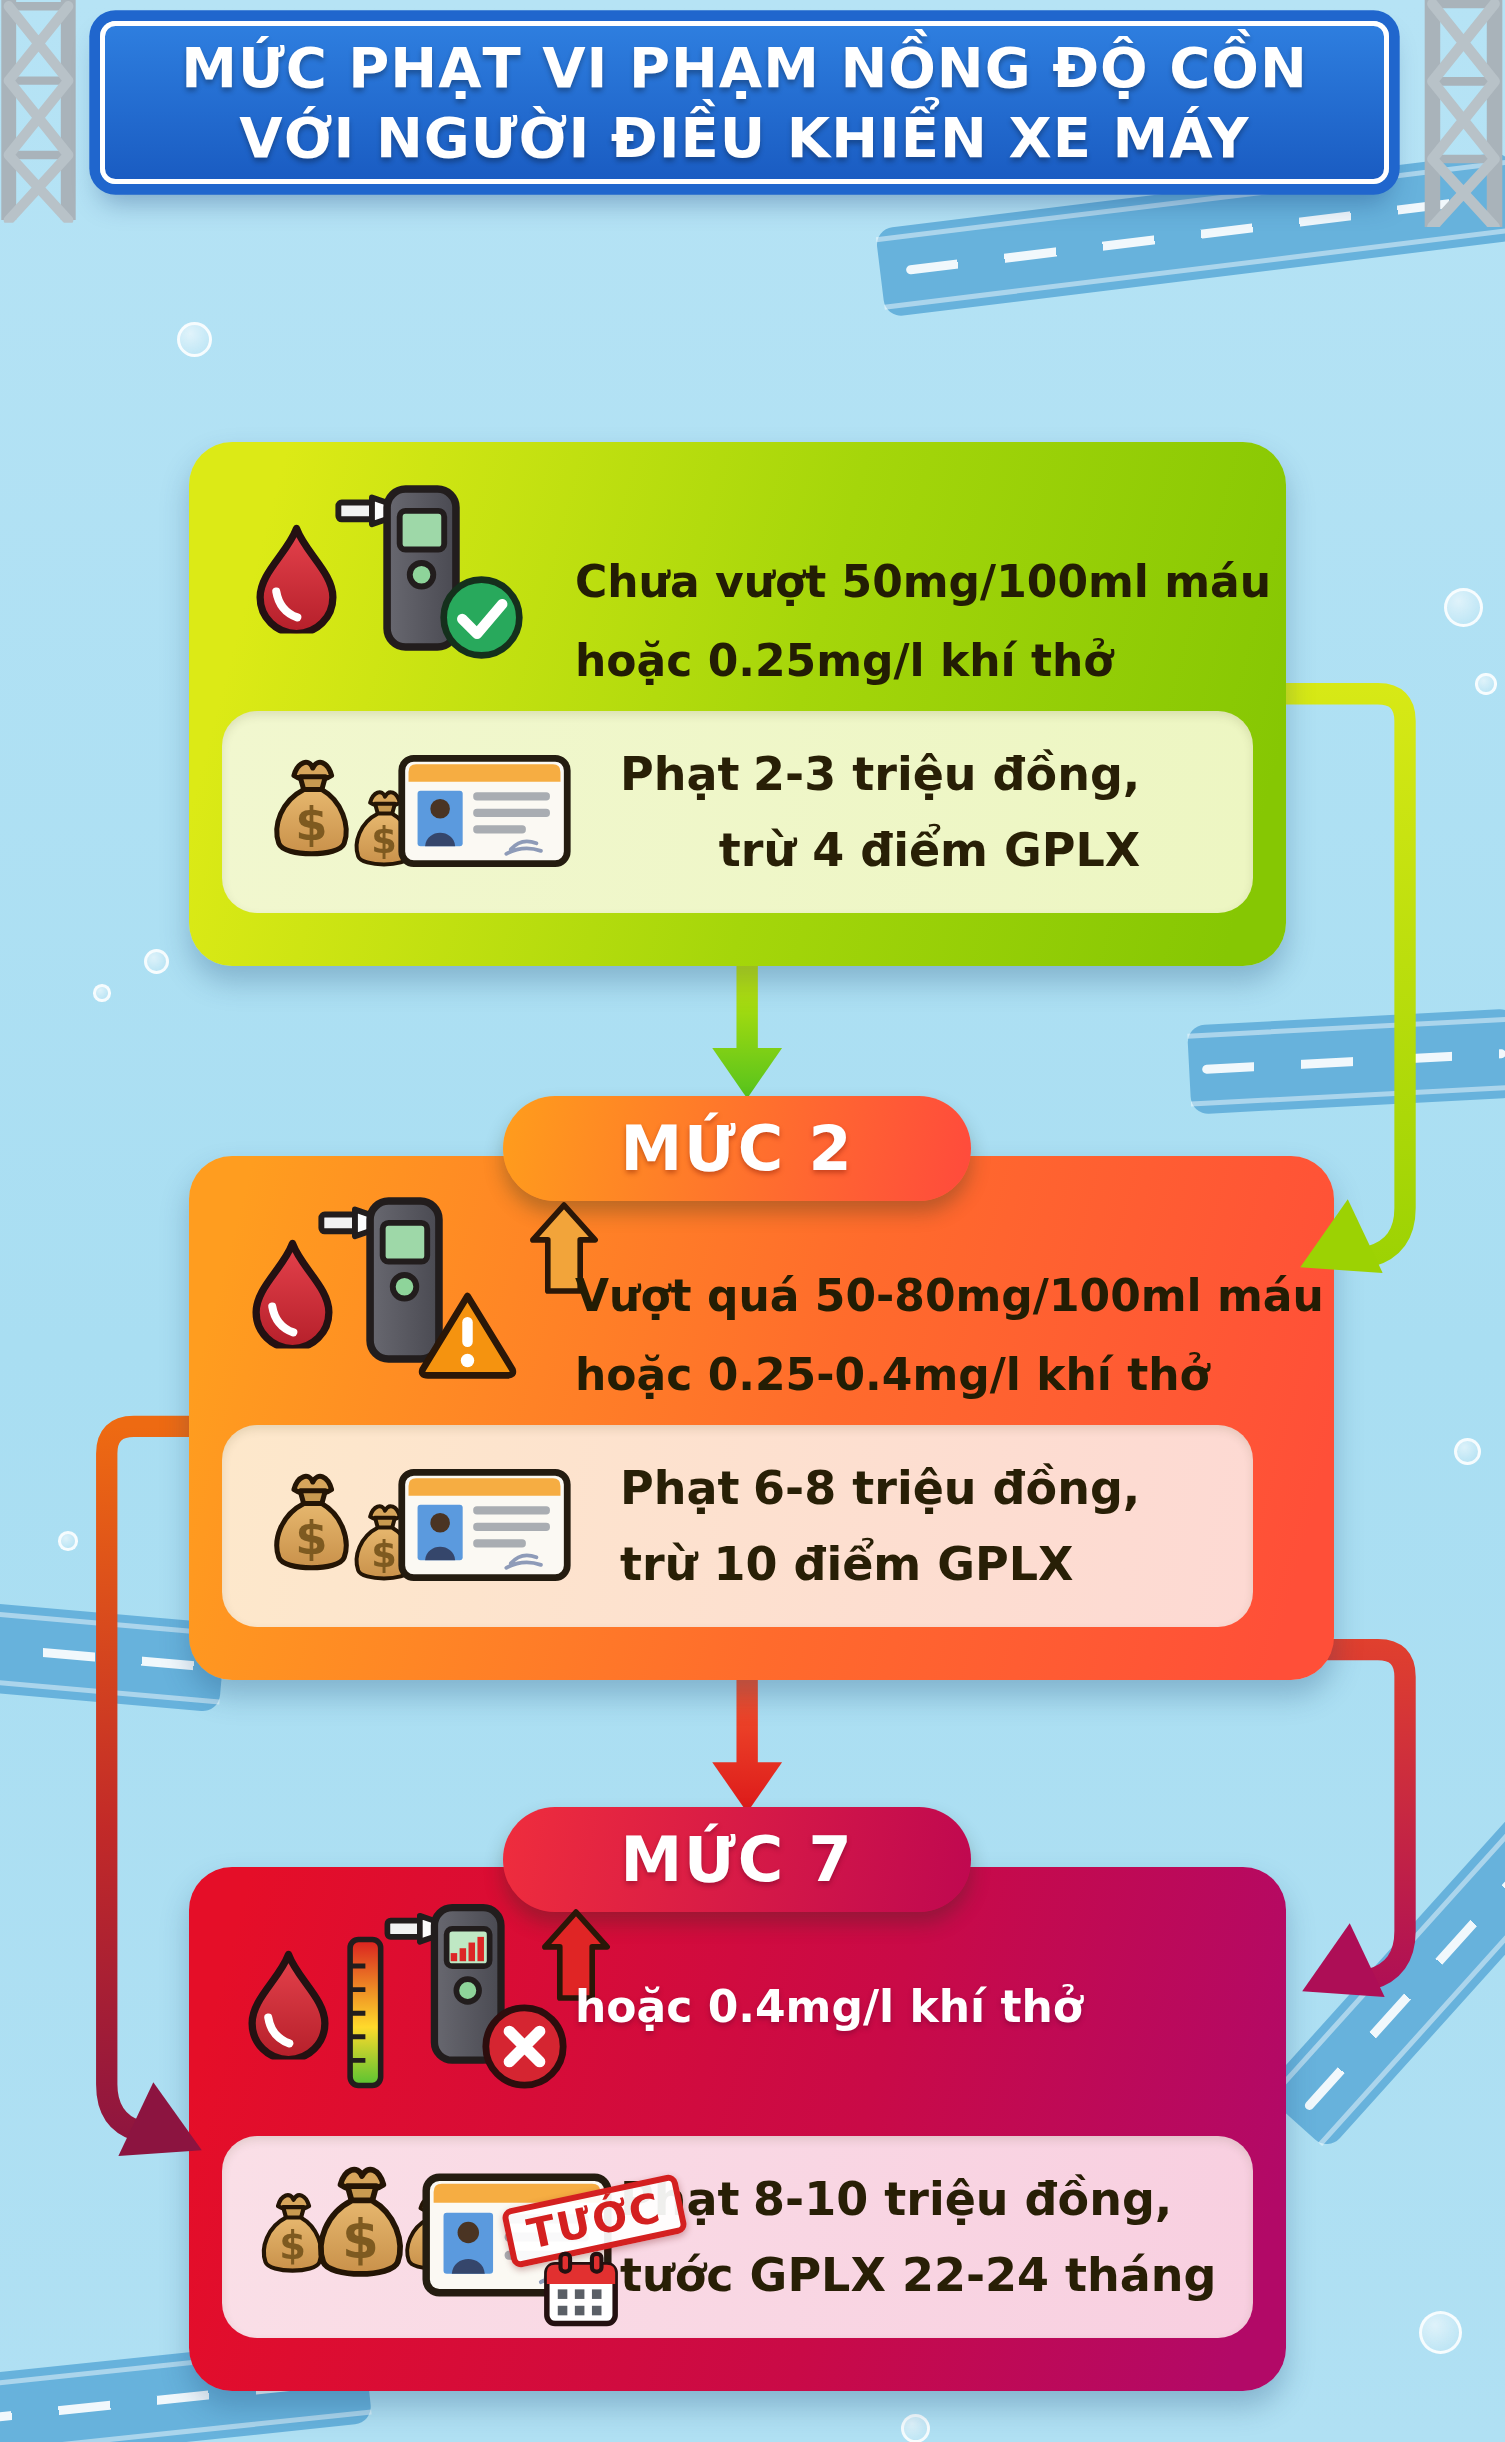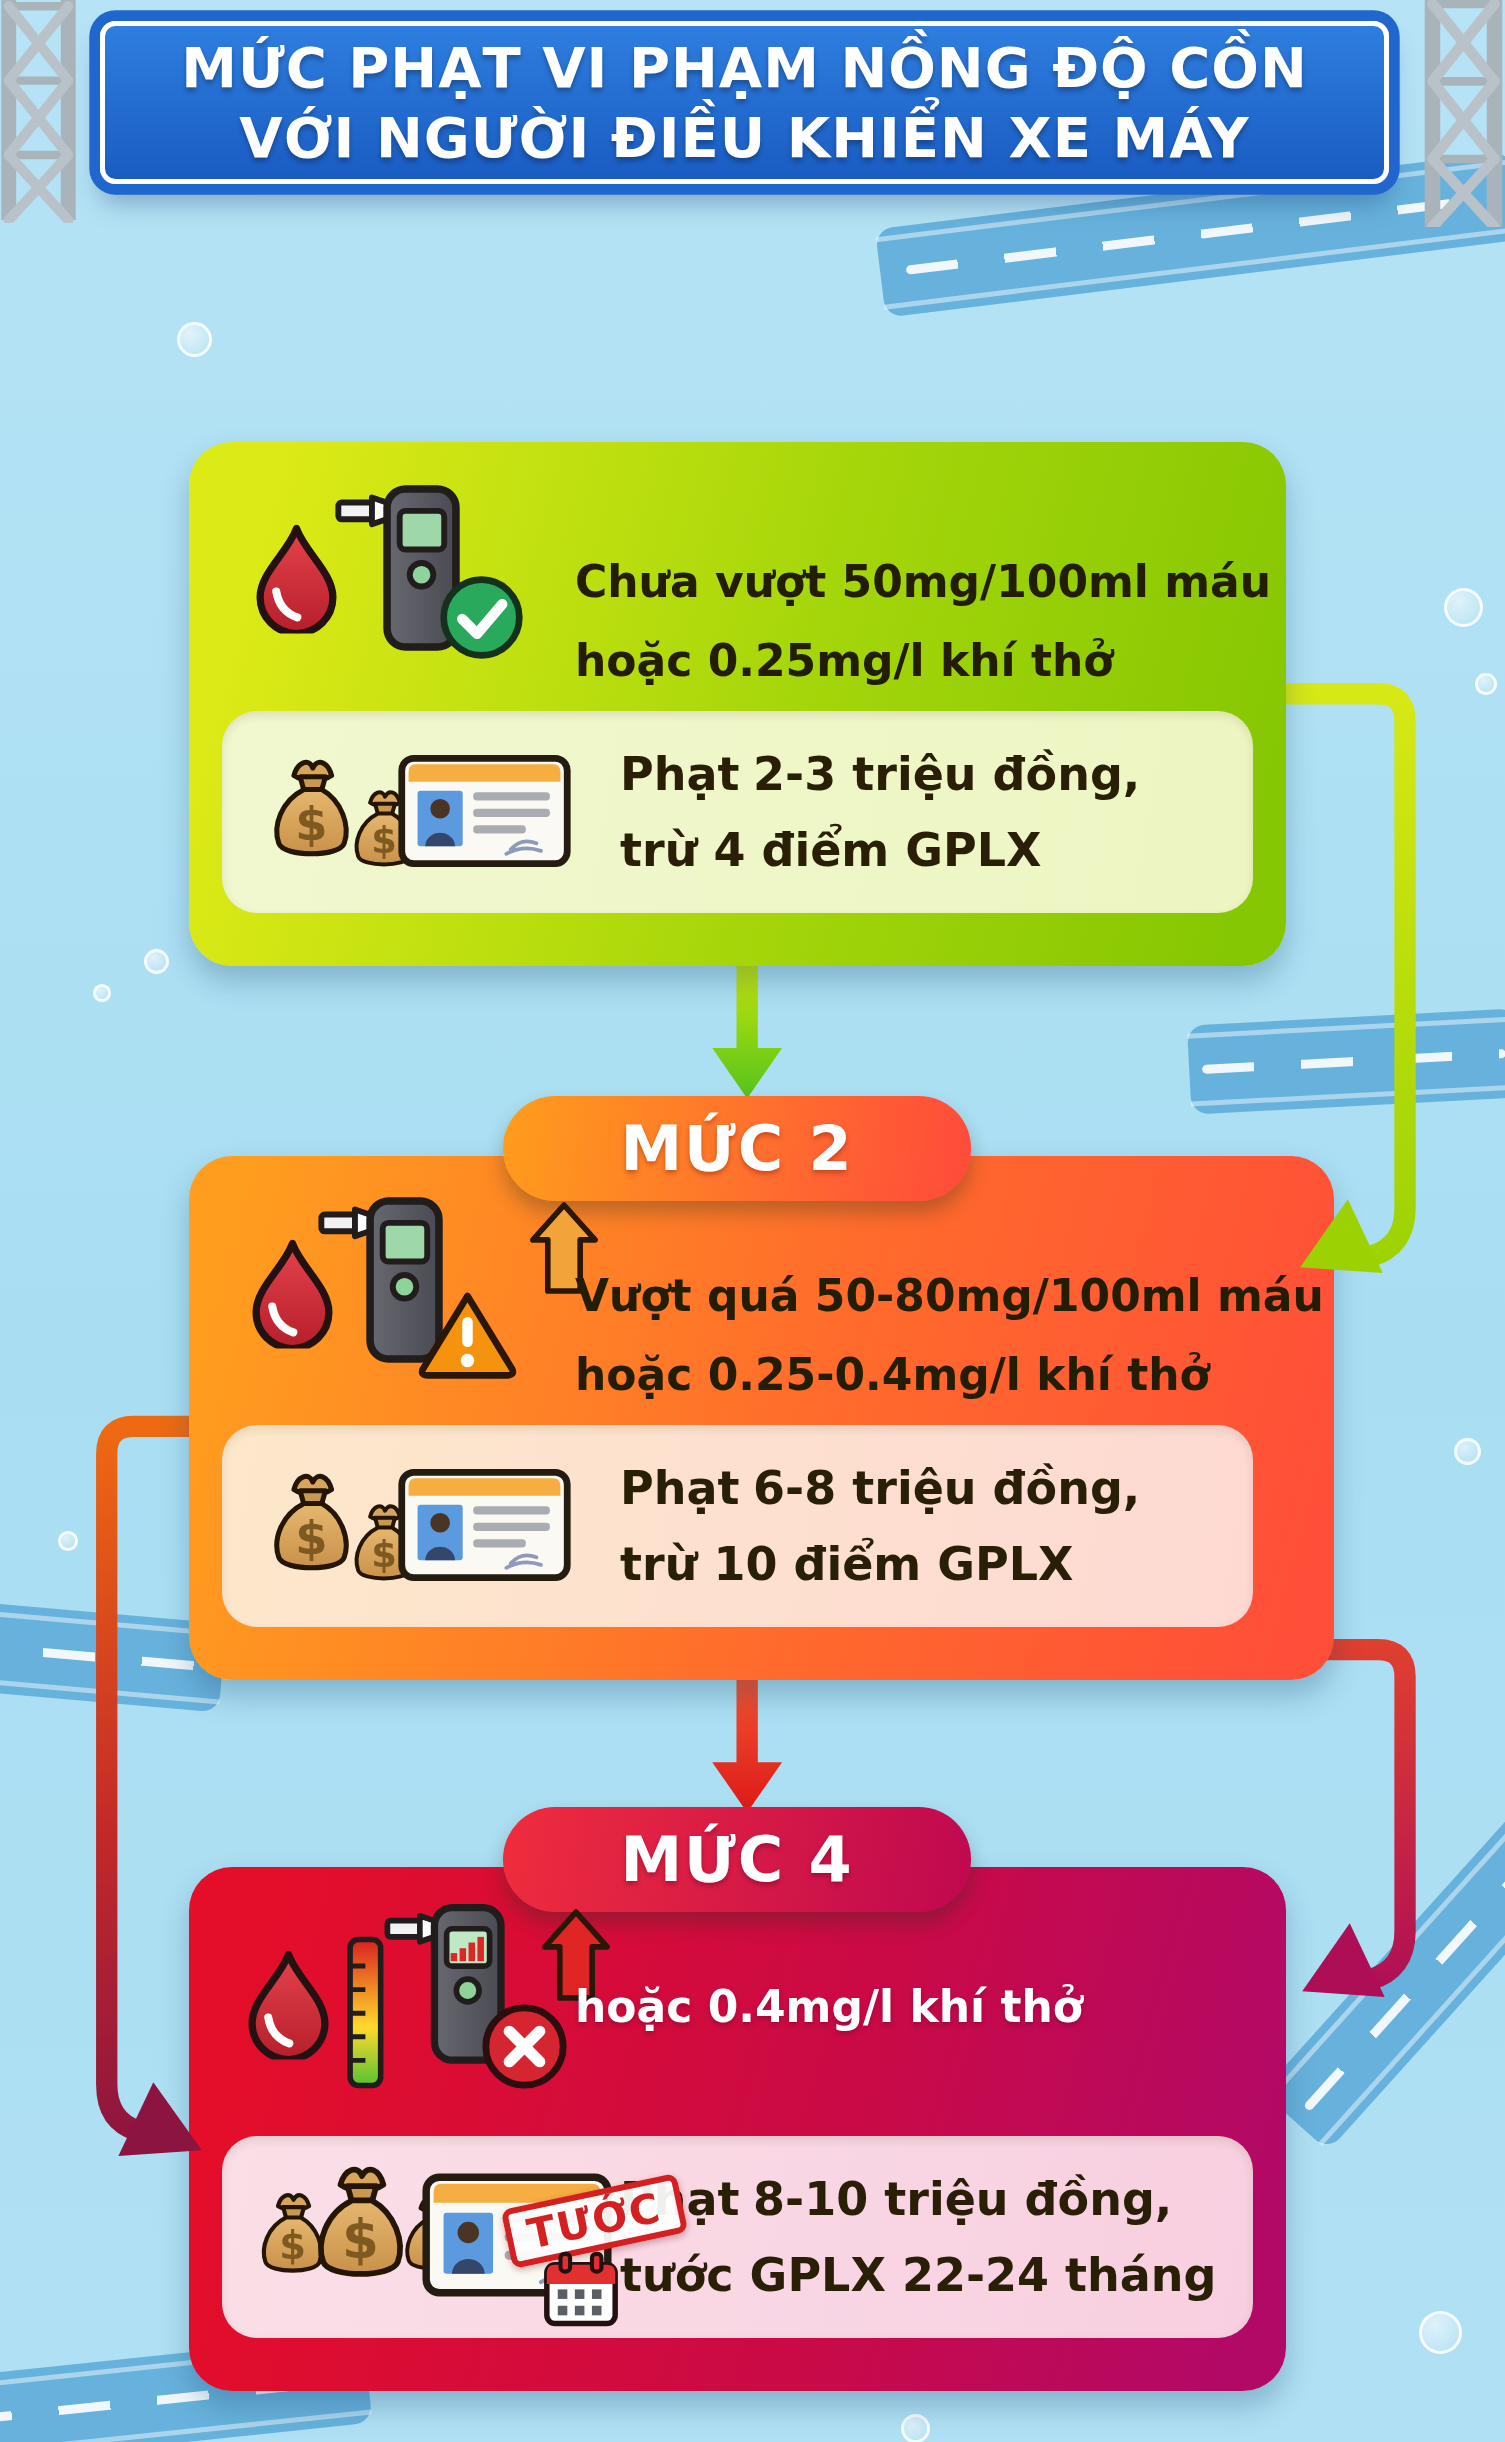--- a/index.html
+++ b/index.html
@@ -39,21 +39,21 @@
   .pill1{background:linear-gradient(100deg,#c4e203,#ecf203);color:#22300a;}
   .pill2{background:linear-gradient(100deg,#ff9d1c,#ff4a3c);color:#fff;text-shadow:0 2.9px 4.9px rgba(120,20,0,.4);}
   .pill3{background:linear-gradient(100deg,#ef2d3d,#bf0850);color:#fff;text-shadow:0 2.9px 4.9px rgba(90,0,30,.4);}
   .cond{position:absolute;left:386px;top:100px;width:699px;font-size:44px;font-weight:800;
     line-height:1.8;color:#231d04;white-space:nowrap;}
   .card3 .cond{color:#ffffff;text-shadow:0 2.9px 5.8px rgba(80,0,40,.35);}
   .icons-main{position:absolute;left:49px;top:29px;width:466px;height:233px;}
   .ic{position:absolute;}
   .subbox{position:absolute;left:33px;top:269px;width:1031px;height:202px;border-radius:35px;
     box-shadow:0 3.9px 9.7px rgba(60,60,0,.12) inset;}
-  .sub1{background:linear-gradient(100deg,#f1f7cf,#edf6c2);}
+  .sub1{background:linear-gradient(100deg,#f1f7cf,#edf6c2);text-align:right;}
   .sub2{background:linear-gradient(100deg,#fde8cb,#fdd9d3);}
   .sub3{background:linear-gradient(100deg,#fadfe7,#f8cfe0);}
   .sub-icons{position:absolute;left:29px;top:11.6px;width:408px;height:179px;}
   .penalty{position:absolute;left:398px;top:50%;transform:translateY(-50%);
     font-size:46px;font-weight:800;color:#281f06;line-height:1.66;white-space:nowrap;}
   .penalty .pre{margin-right:13.6px;}
   .stamp{position:absolute;left:254px;top:43px;padding:0 15.5px;border:6.8px solid #d42020;border-radius:9.7px;
     color:#d42020;background:rgba(255,255,255,.93);font-size:41px;font-weight:800;letter-spacing:1.9px;
     transform:rotate(-12deg);box-shadow:0 2.9px 7.8px rgba(100,0,0,.3);z-index:3;}
   .defs{position:absolute;width:0;height:0;overflow:hidden;}
@@ -307,21 +307,21 @@
           </svg>
       </div>
       <div class="penalty">
         <div><span class="pre">Phạt</span><span>6-8 triệu đồng,</span></div>
         <div>trừ 10 điểm GPLX</div>
       </div>
     </div>
   </section>
 
   <section class="card card3">
-    <div class="pill pill3">MỨC 4</div>
+    <div class="pill pill3">MỨC 7</div>
     <div class="icons-main">
       <svg class="ic" style="left:5.8px;top:50px;width:89px;height:114px;" viewBox="0 0 92 117" width="89" height="114">
           <use href="#sym-drop"></use>
         </svg>
       <svg class="ic" style="left:101px;top:35px;width:50px;height:163px;" viewBox="0 0 52 168" width="50" height="163">
           <use href="#sym-gauge"></use>
         </svg>
       <svg class="ic" style="left:146px;top:0px;width:122px;height:171px;" viewBox="0 0 126 176" width="122" height="171">
           <use href="#sym-breath-bars"></use>
         </svg>

